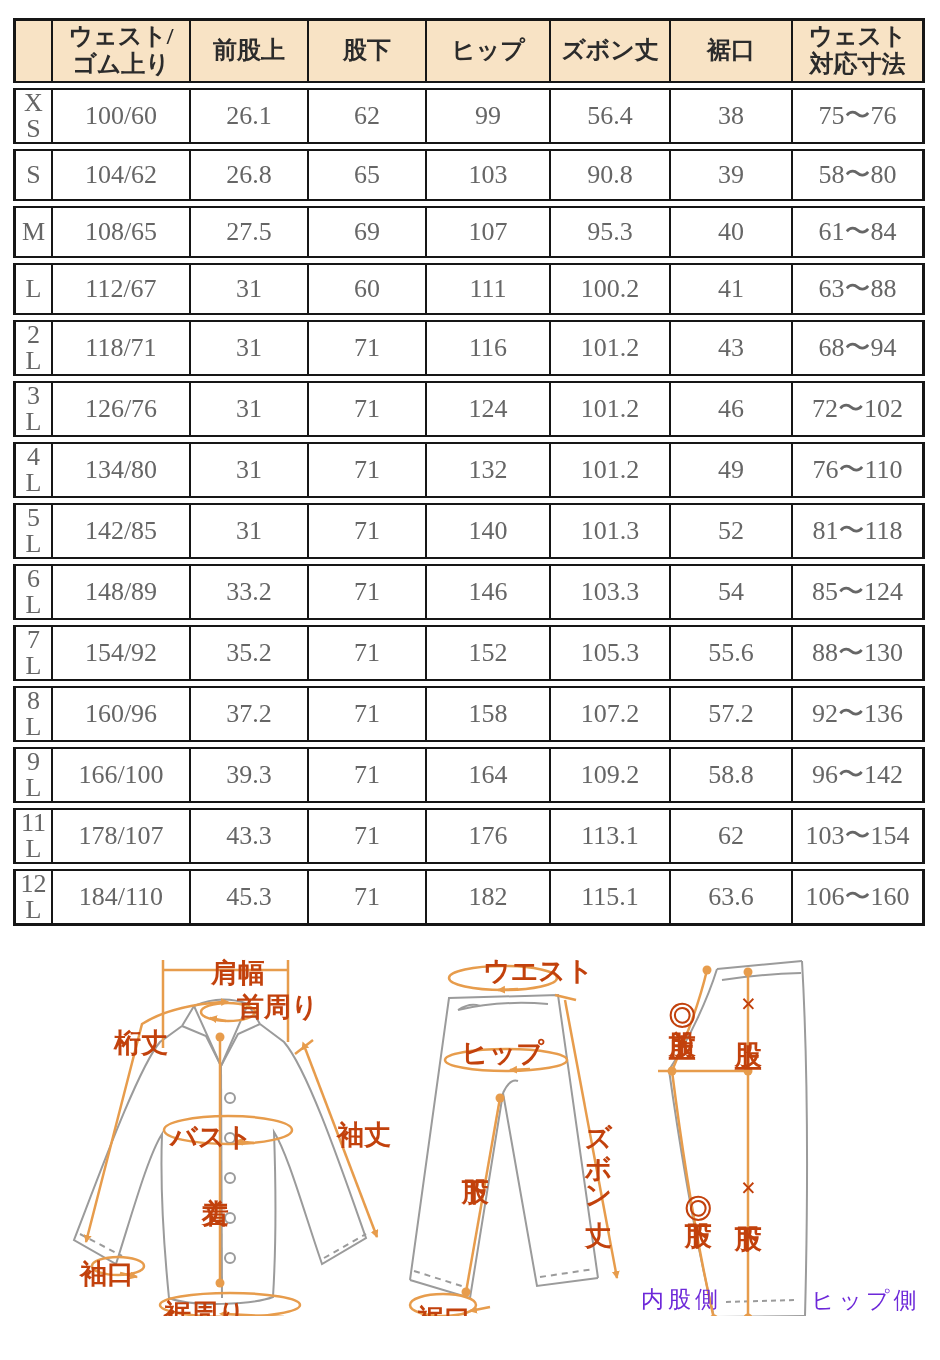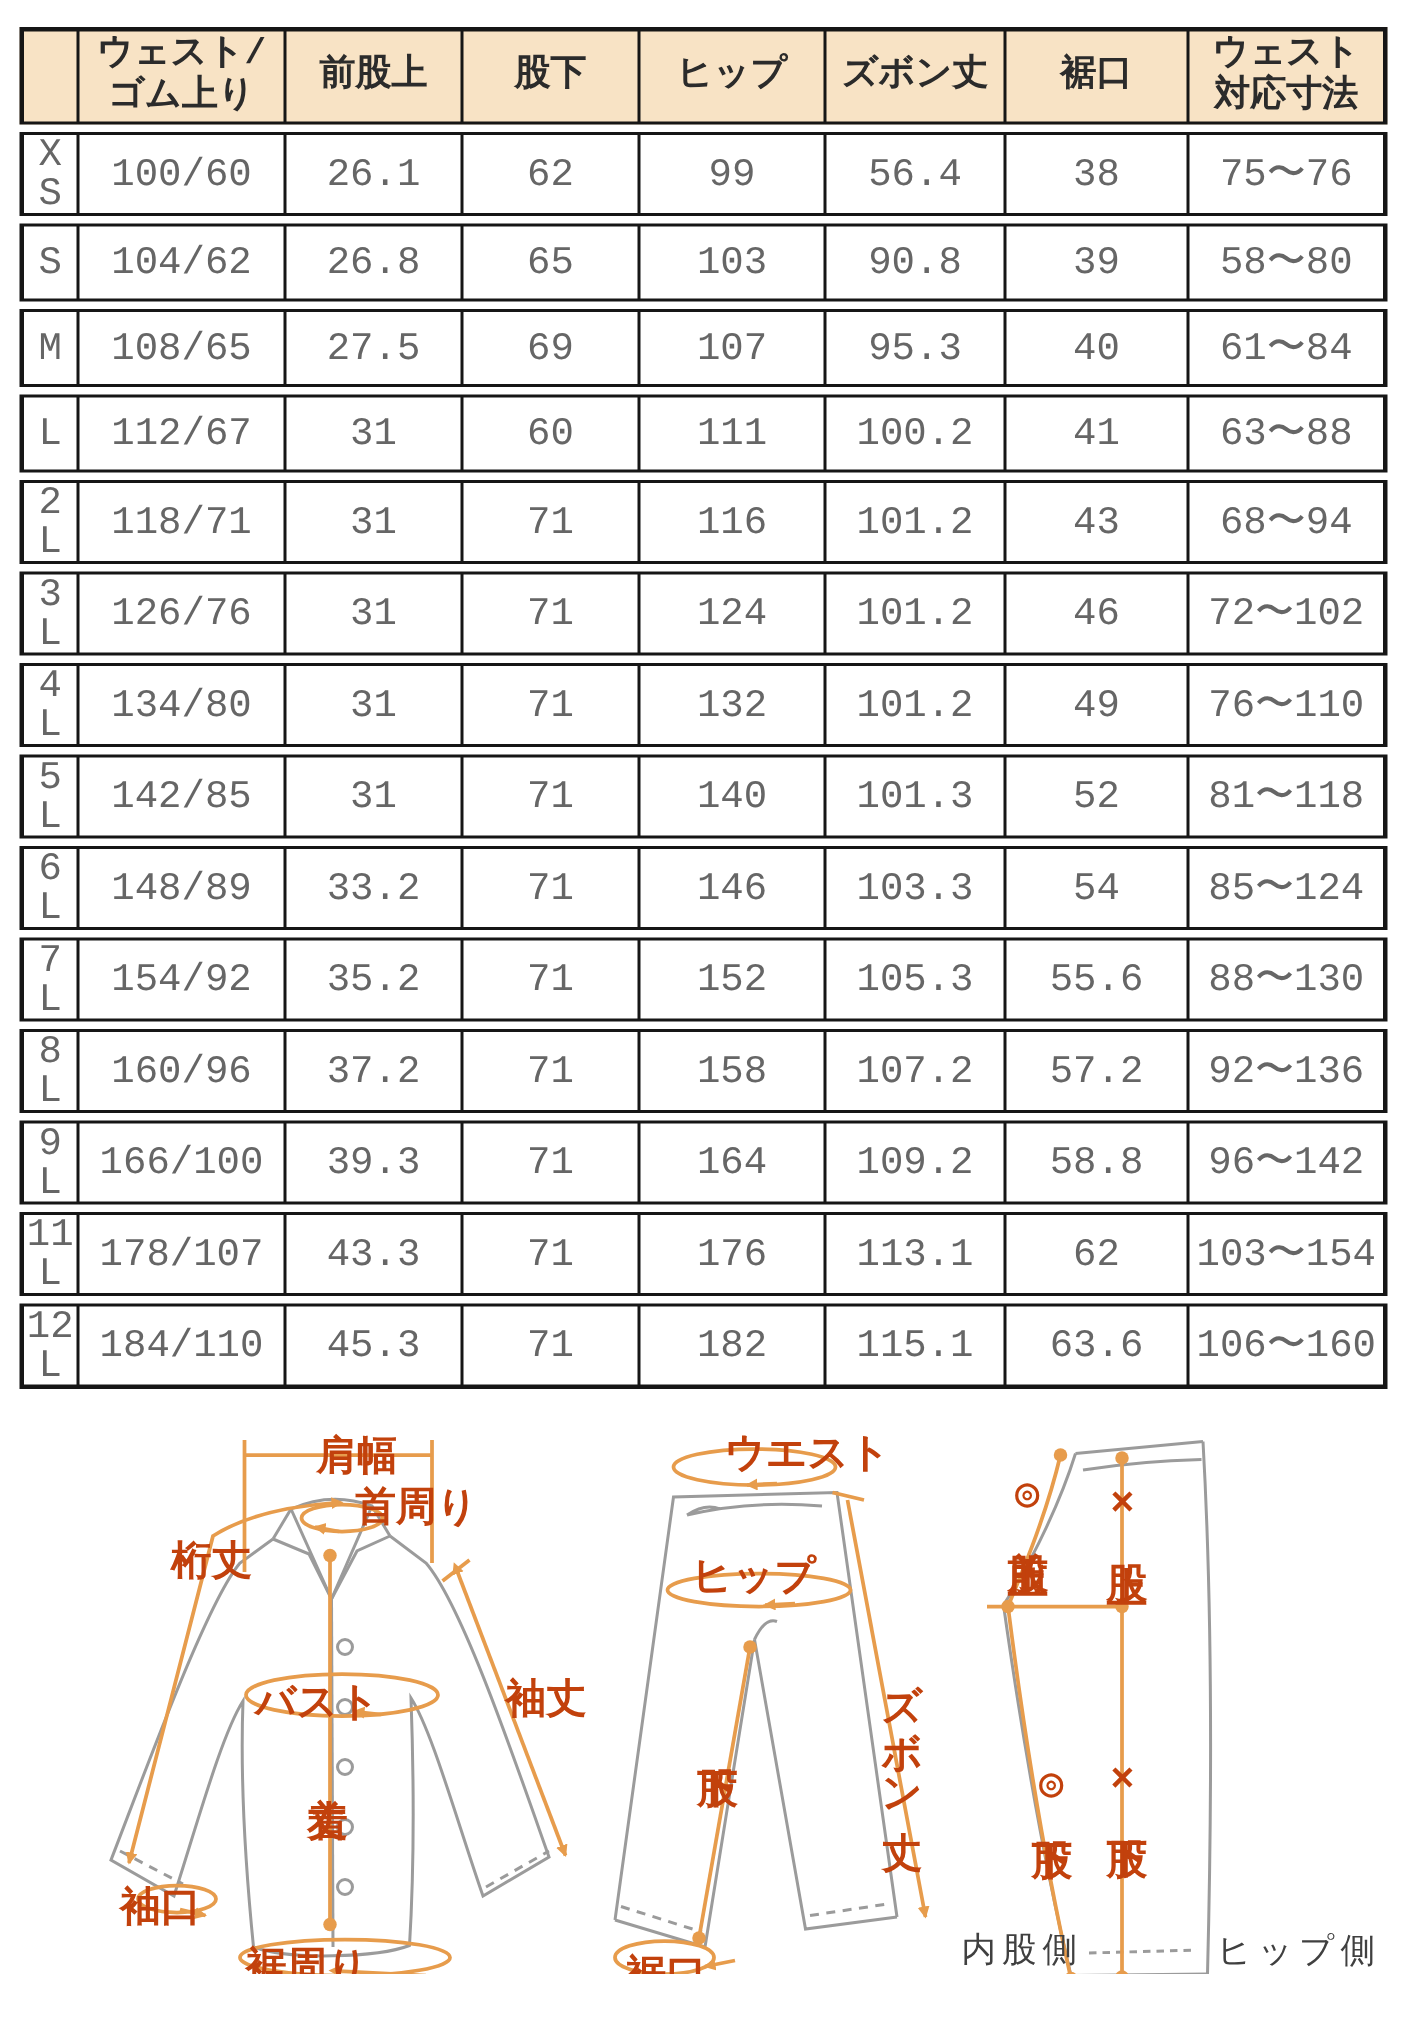--- a/index.html
+++ b/index.html
@@ -1,36 +1,36 @@
 <!DOCTYPE html>
 <html><head>
 <meta charset="utf-8">
 <style>
   html,body{margin:0;padding:0;background:#fff;}
   .canvas{position:relative;width:940px;height:1316px;background:#fff;overflow:hidden;
-          font-family:Liberation Mono, monospace;}
+          font-family:Liberation Serif, serif;}
   
   .tblwrap{position:absolute;left:13px;top:13px;}
   table.size{border-collapse:separate;border-spacing:0 5px;table-layout:fixed;width:912px;}
   table.size th, table.size td{
     border:2px solid #161616;border-left-width:1px;border-right-width:1px;
     text-align:center;vertical-align:middle;padding:0;white-space:pre-line;
   }
   table.size th{background:#f8e3c5;height:60px;font-size:24px;font-weight:600;
     color:#2b2b2b;border-top-width:3px;line-height:1.15;}
   table.size td{background:#fff;height:48px;font-size:26px;color:#666;line-height:1.0;}
   table.size th:first-child, table.size td:first-child{border-left-width:3px;}
   table.size th:last-child,  table.size td:last-child{border-right-width:3px;}
   table.size tr:last-child td{border-bottom-width:3px;}
   td.size-cell{font-size:25px;color:#4d4d4d;line-height:0.95;font-weight:500;}
   
   .diag svg{position:absolute;}
   .dlabel{position:absolute;font-size:27px;font-weight:600;color:#c2410c;white-space:nowrap;line-height:1.05;}
   .vlabel{writing-mode:vertical-rl;text-orientation:upright;letter-spacing:2px;}
-  .glabel{position:absolute;font-size:23px;font-weight:500;color:#404040;white-space:nowrap;letter-spacing:4px;}
+  .glabel{position:absolute;font-size:23px;font-weight:500;color:#6d28d9;white-space:nowrap;letter-spacing:4px;}
   .note{position:absolute;left:68px;top:1318px;font-size:29px;font-weight:600;color:#b91c1c;white-space:nowrap;}
 </style>
 </head>
 <body>
 
 <div class="canvas">
 
   <div class="tblwrap">
     <table class="size">
       <colgroup>

